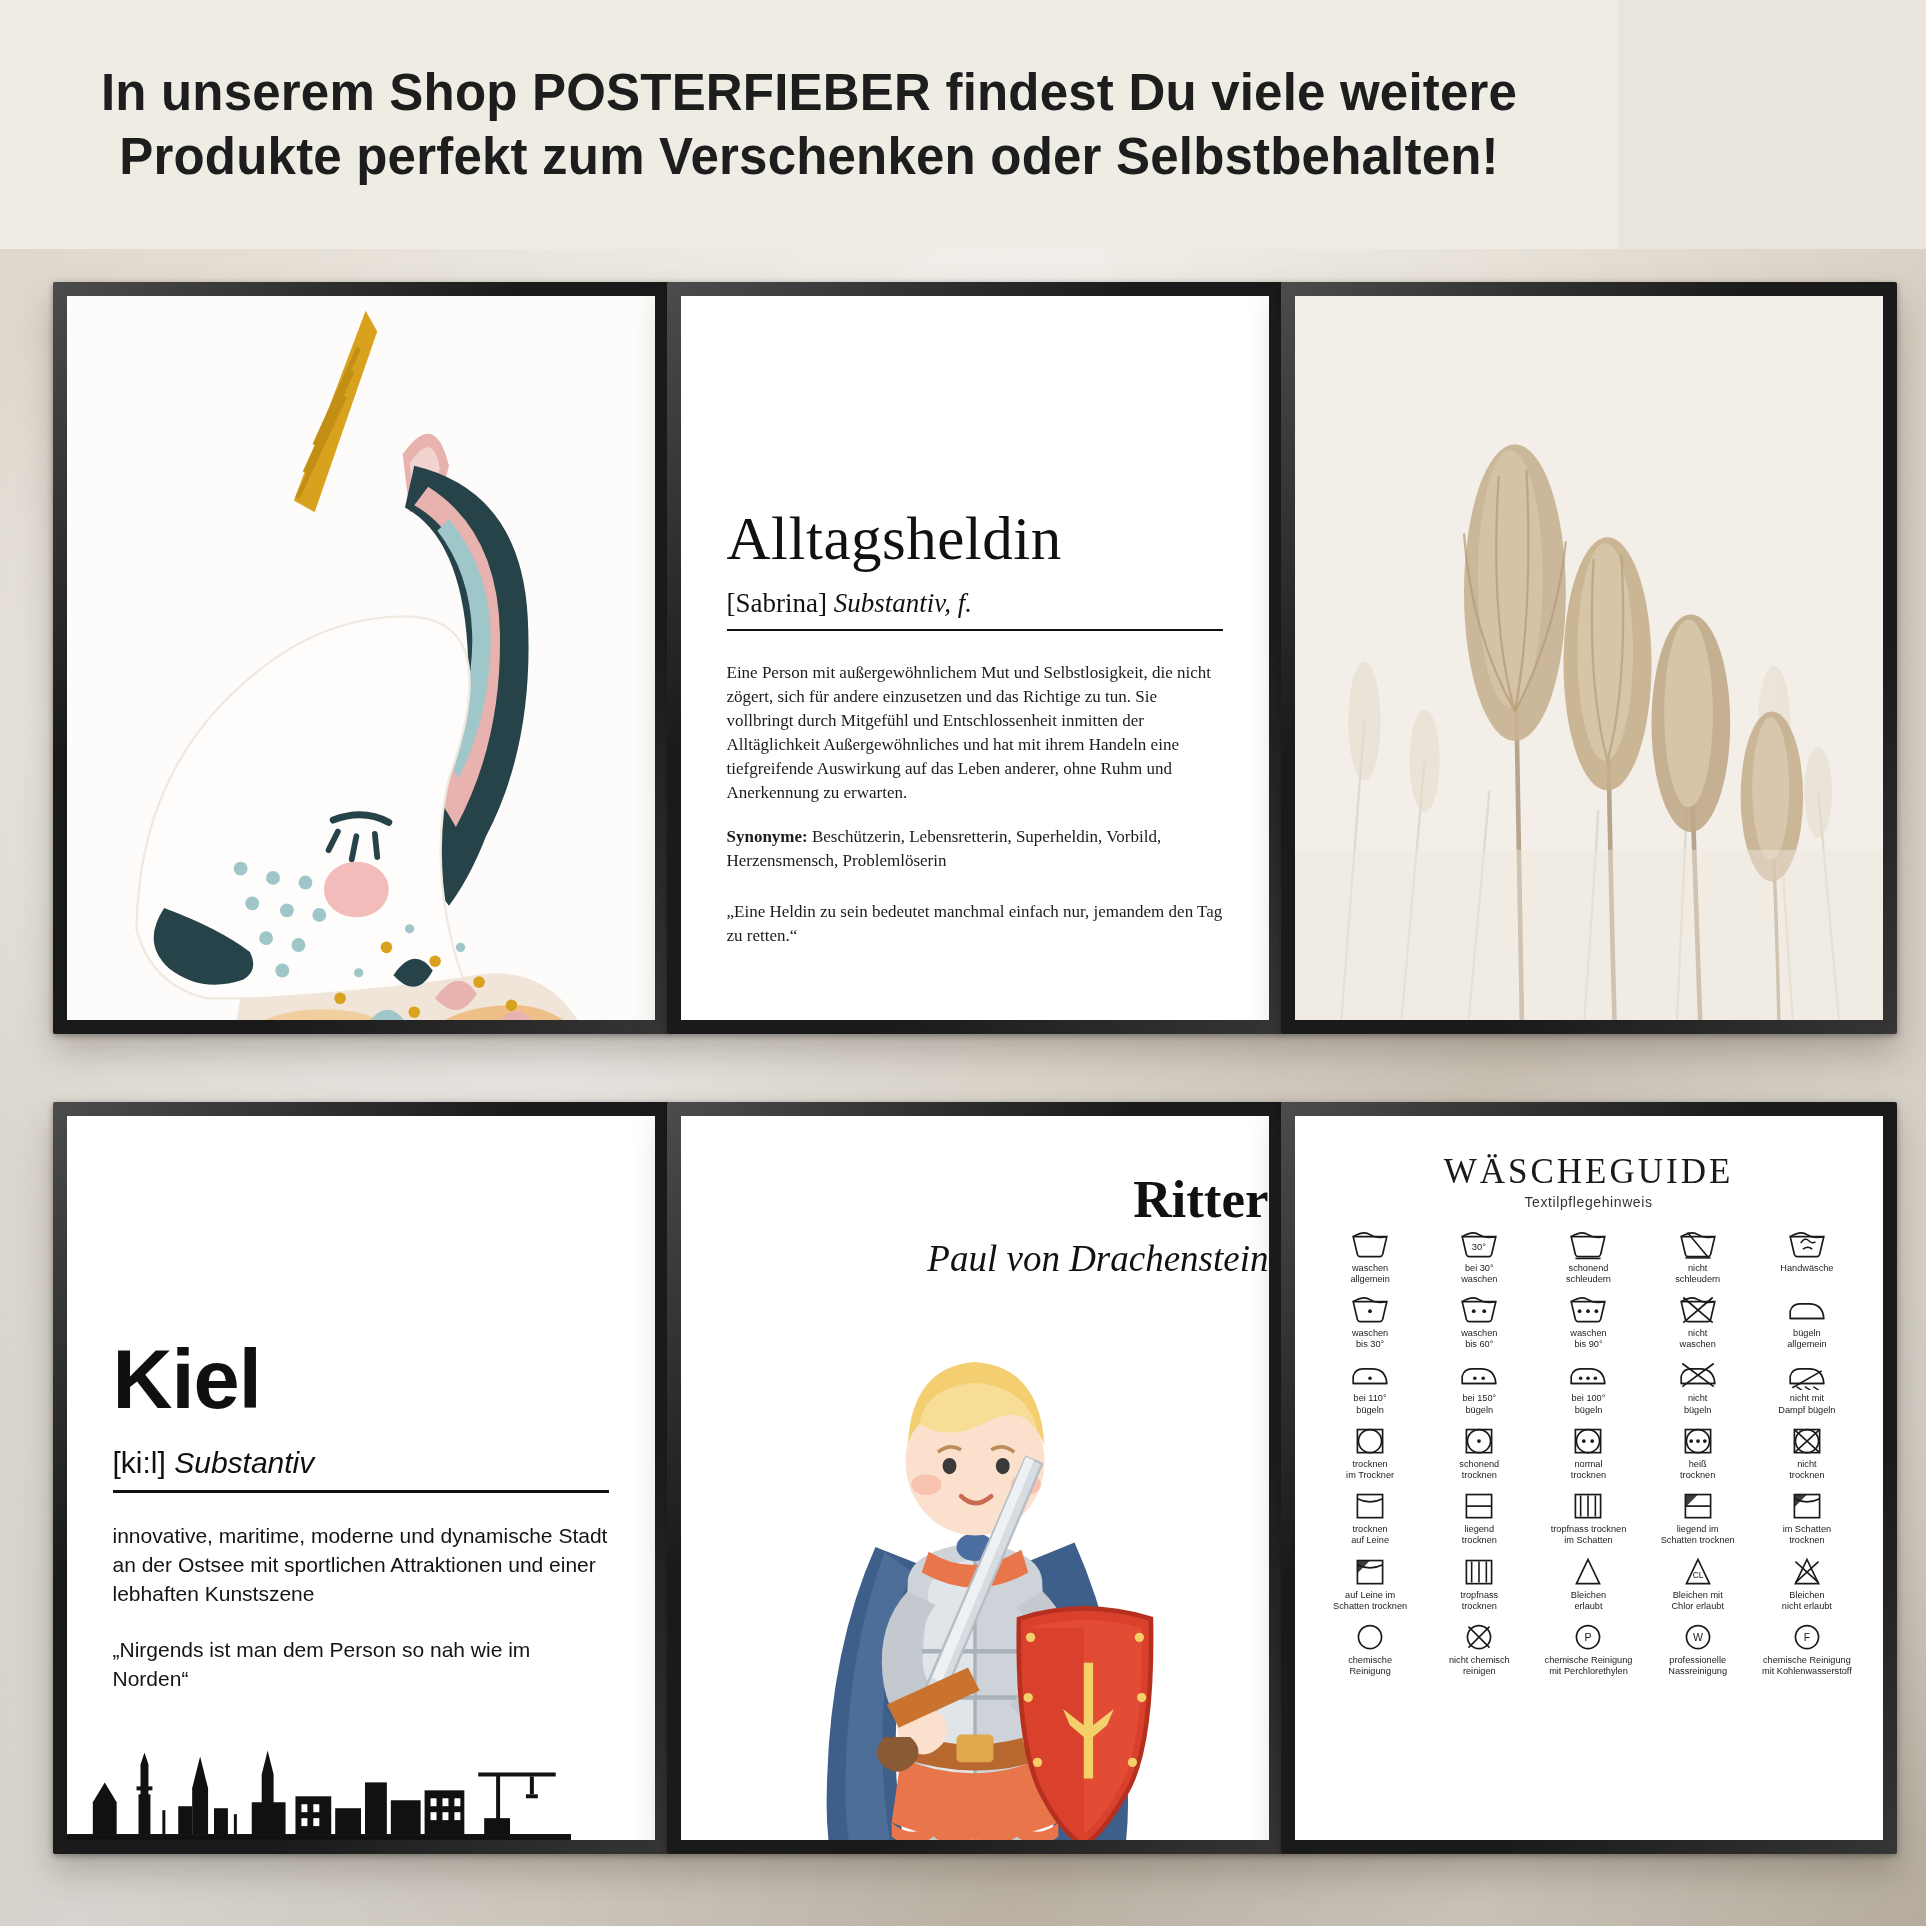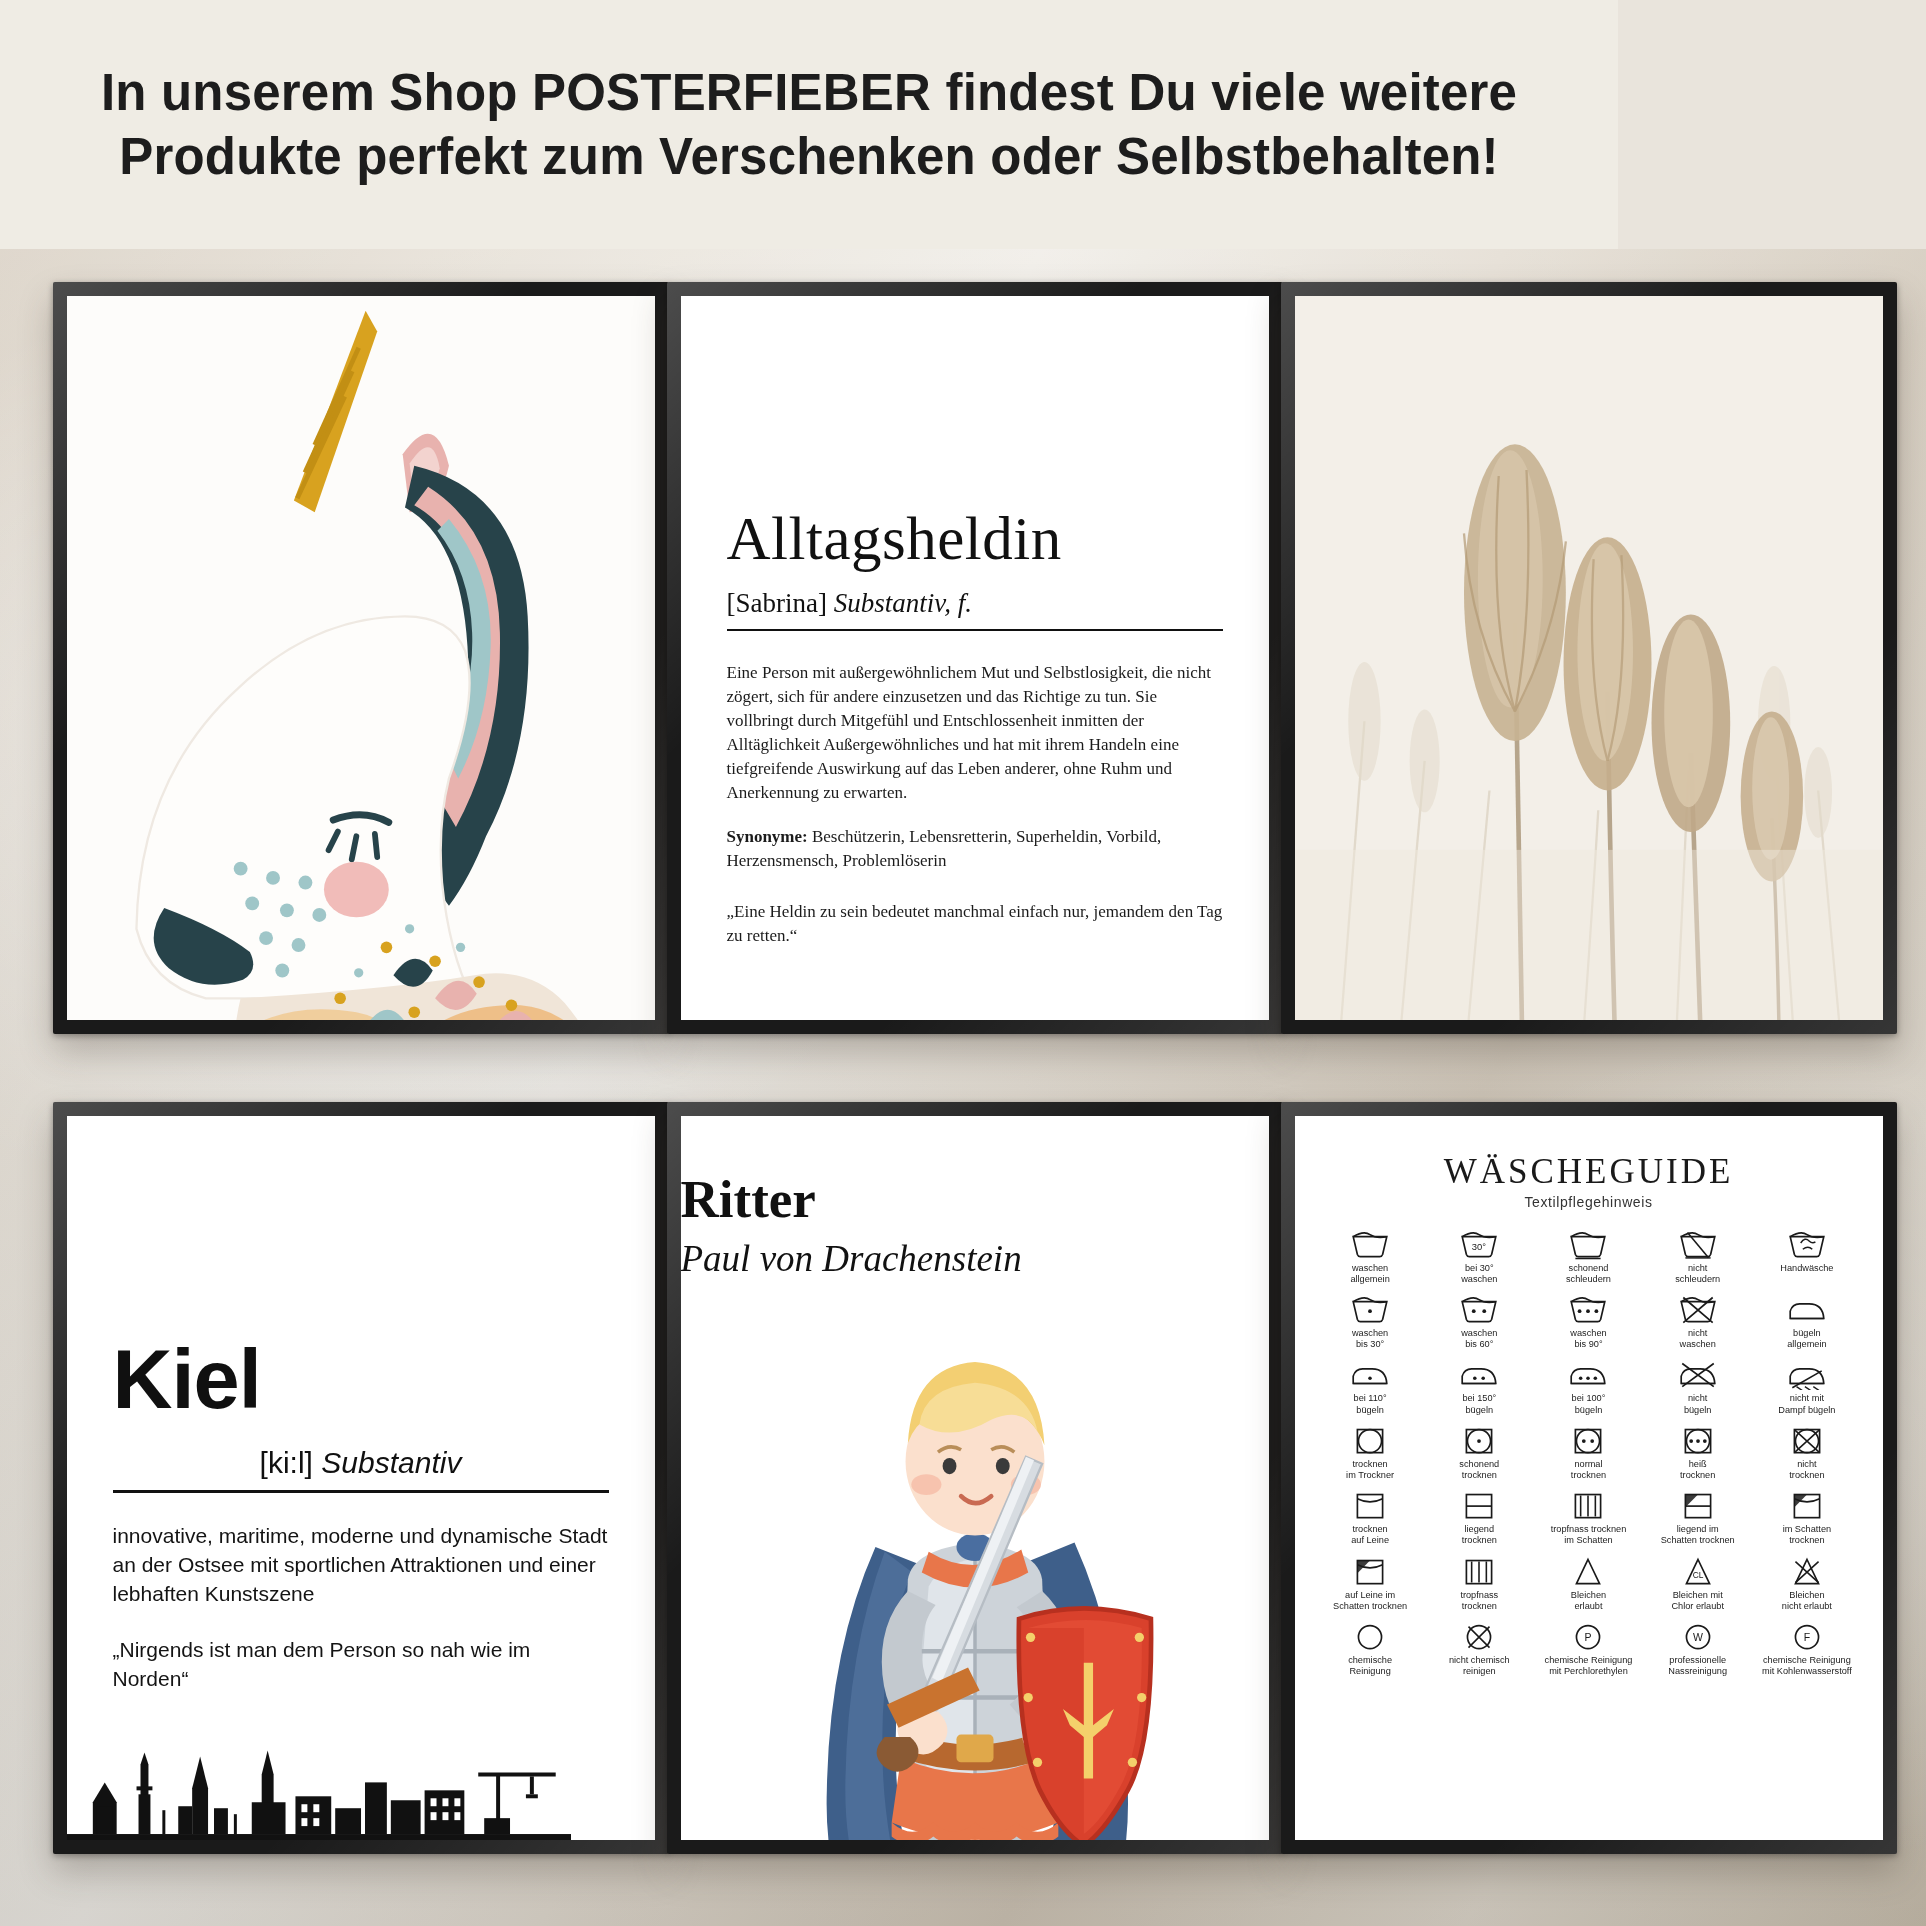--- a/index.html
+++ b/index.html
@@ -83,28 +83,28 @@
   }
   .def2 .syn b{font-weight:bold;}
   .def2 .quote{margin-top:26px;}
 
   
   .pampas{position:absolute;inset:0;background:#f3efe8;}
 
   
   .def4{position:absolute;left:46px;right:46px;top:216px;}
   .def4 h1{font-size:83px;font-weight:bold;margin:0 0 18px 0;color:#101010;letter-spacing:-1px;}
-  .def4 .phon{font-size:30px;color:#101010;margin-bottom:10px;text-align:center;}
+  .def4 .phon{font-size:30px;color:#101010;margin-bottom:10px;}
   .def4 .phon i{font-style:italic;}
   .def4 .rule{height:3px;background:#111;margin:10px 0 28px 0;}
   .def4 p{font-size:21px;line-height:1.4;color:#141414;margin:0 0 26px 0;}
   .skyline{position:absolute;left:0;right:0;bottom:0;height:149px;}
 
   
-  .knight-head{position:absolute;left:0;right:0;top:53px;text-align:left;}
+  .knight-head{position:absolute;left:0;right:0;top:53px;text-align:right;}
   .knight-head .t1{font-family:"Liberation Serif", serif;font-weight:bold;font-size:53px;color:#111;}
   .knight-head .t2{font-family:"Liberation Serif", serif;font-style:italic;font-size:37px;color:#111;margin-top:8px;}
   .knight-art{position:absolute;left:0;right:0;bottom:26px;top:188px;}
 
   
   .wg{position:absolute;inset:0;padding:30px 22px 18px 22px;box-sizing:border-box;}
   .wg h1{
     text-align:center;font-size:35px;letter-spacing:3px;font-weight:normal;
     font-family:"Liberation Serif", serif;margin:6px 0 2px 0;color:#1a1a1a;
   }

